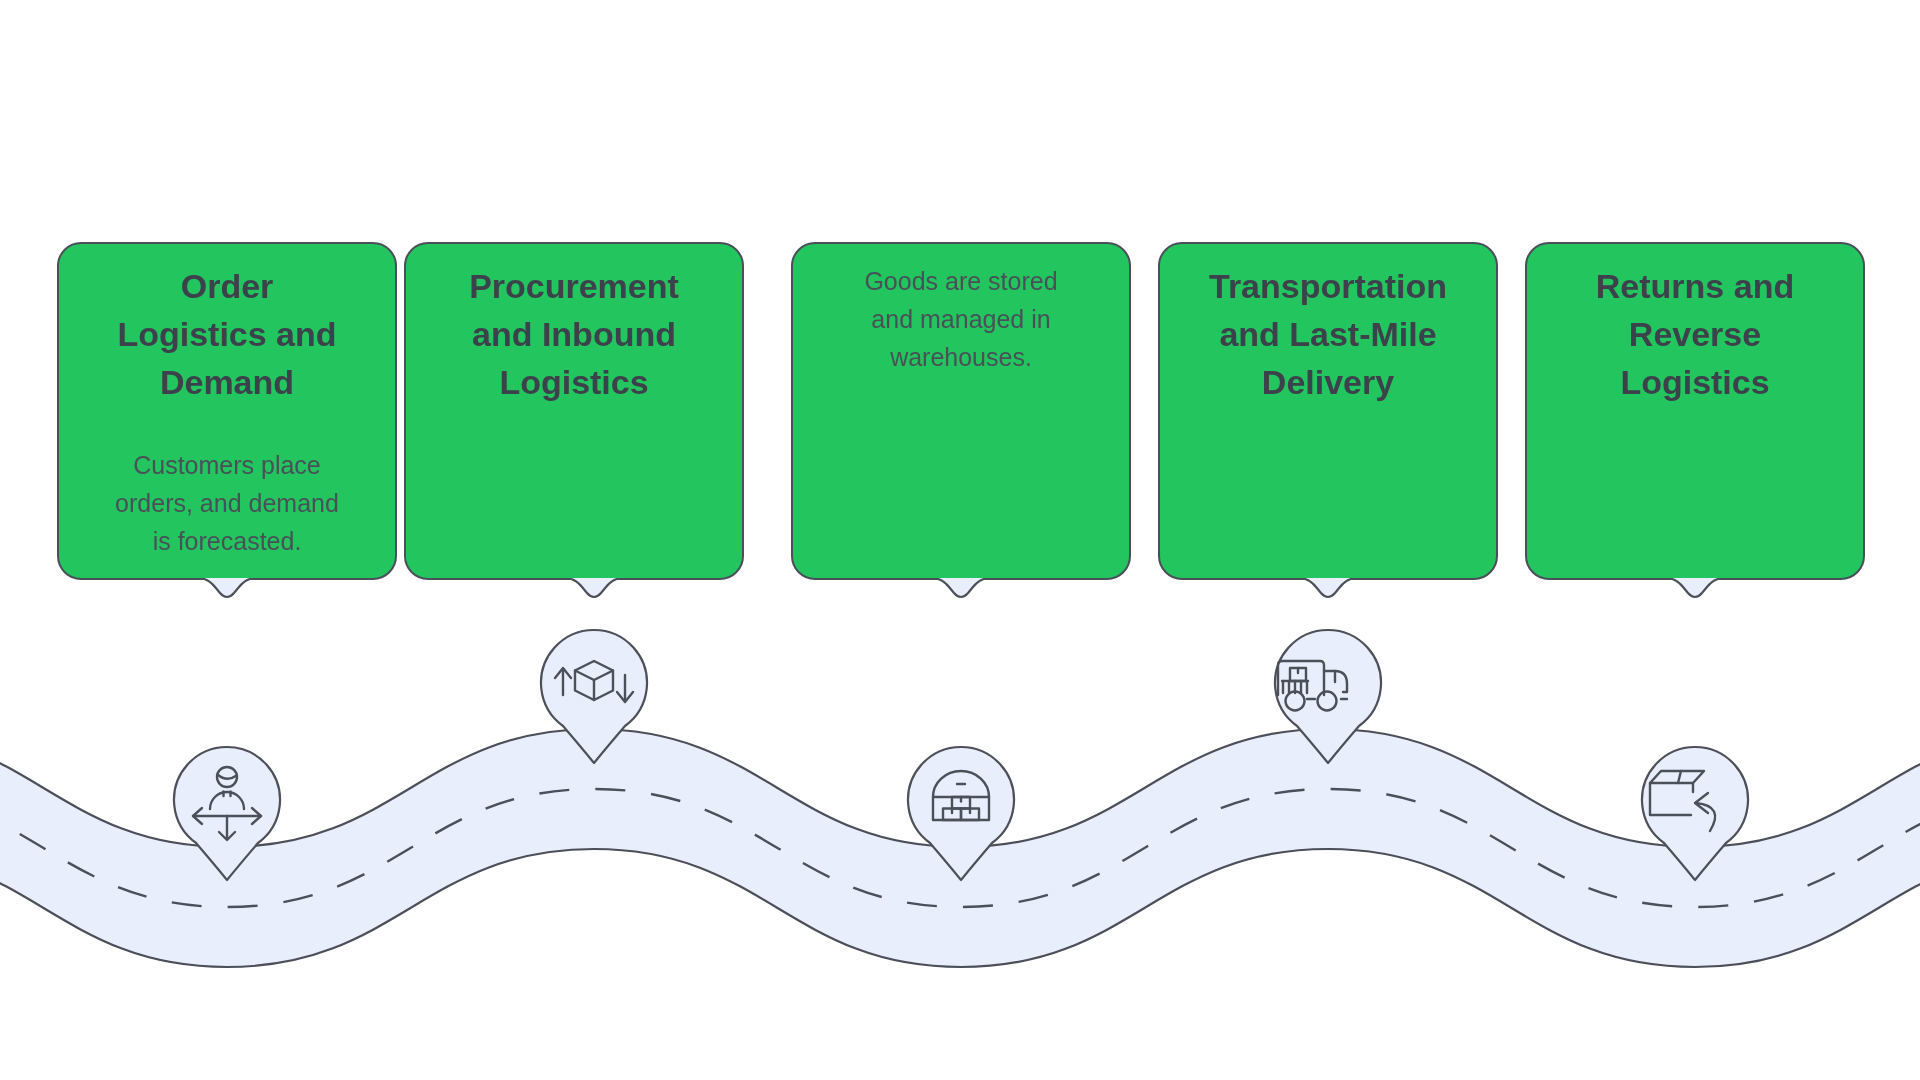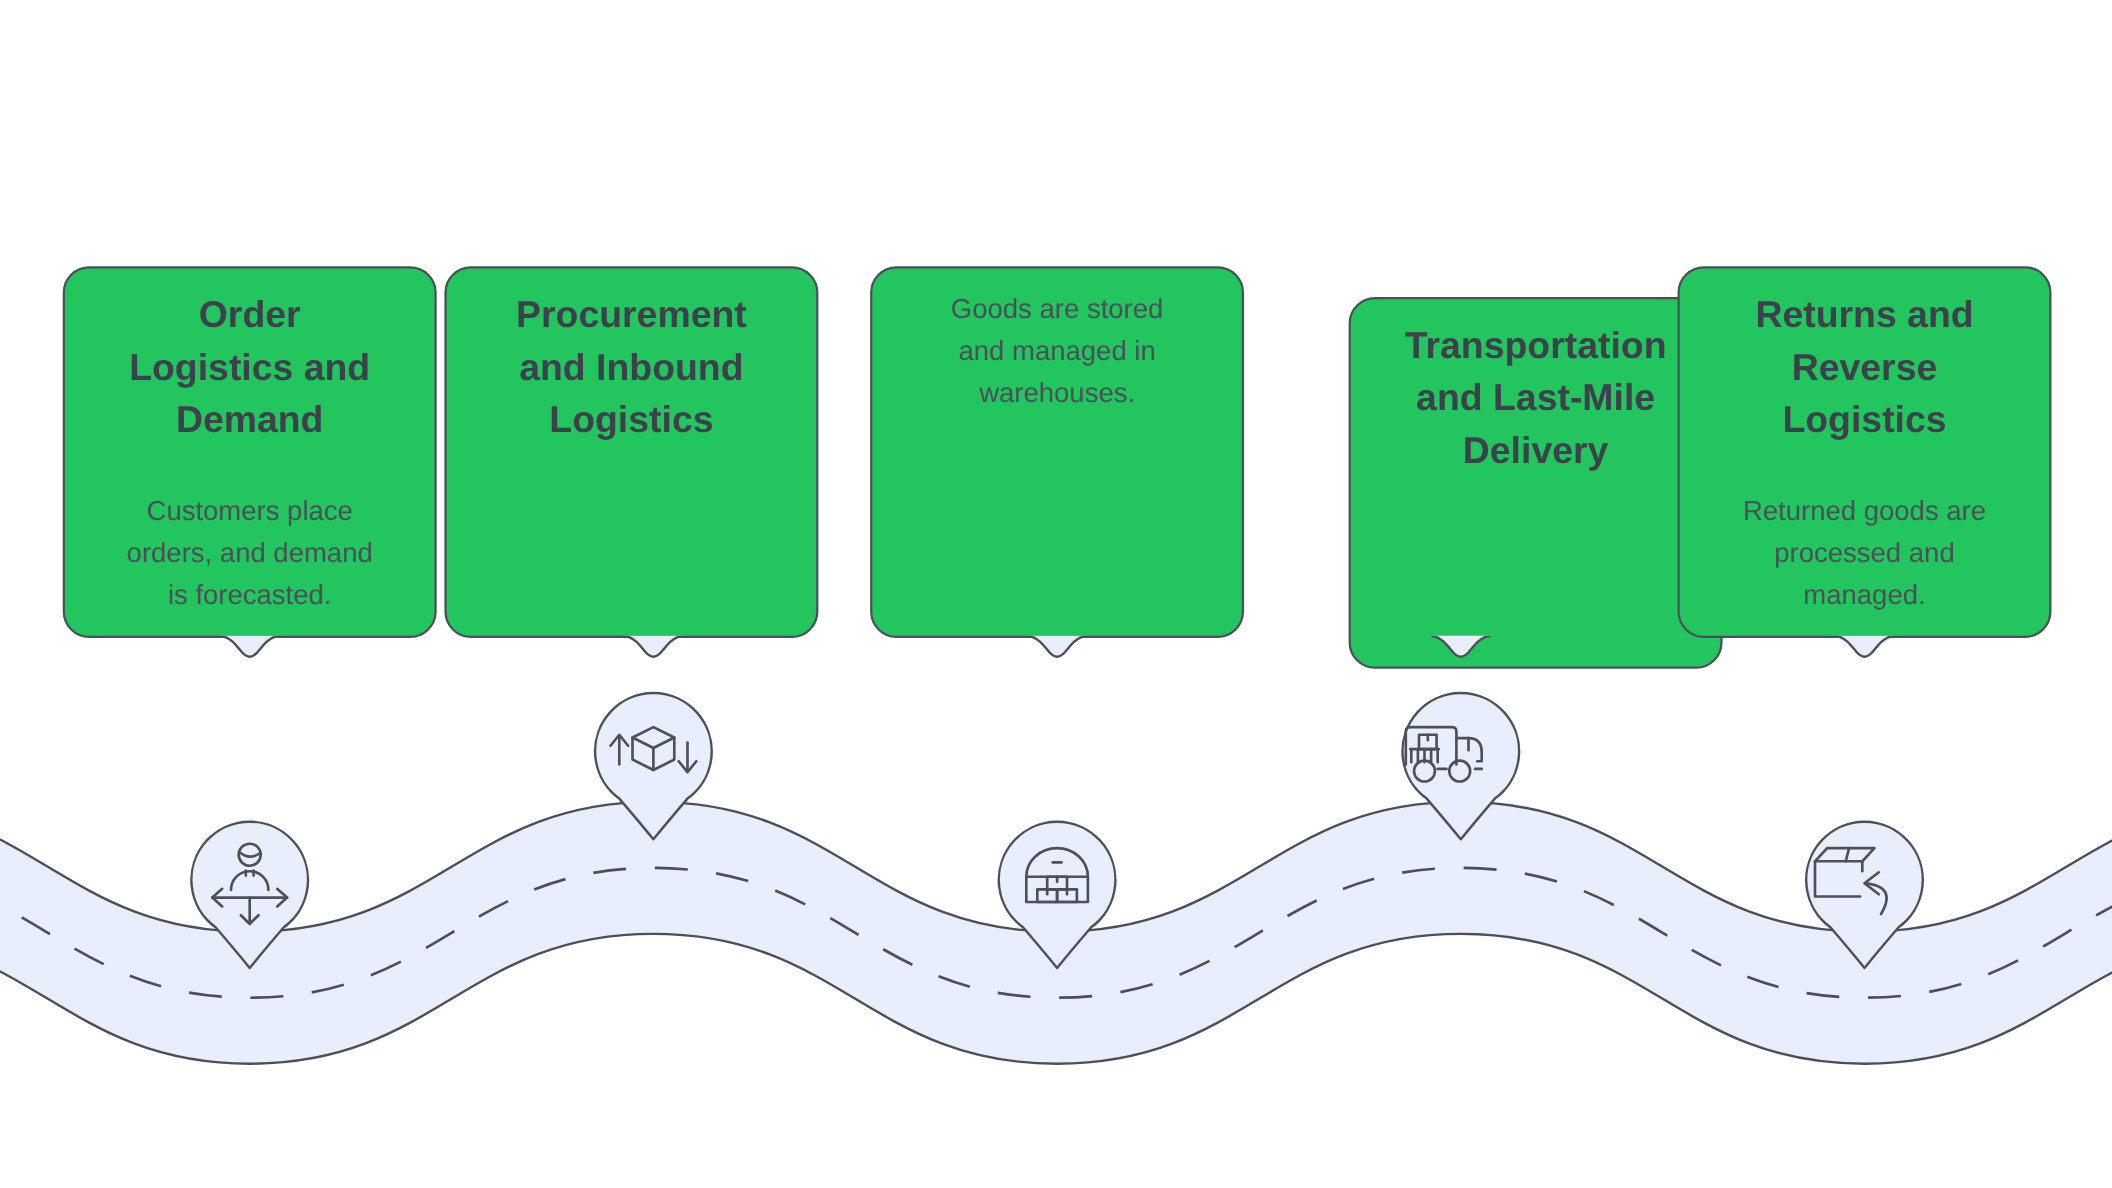--- a/index.html
+++ b/index.html
@@ -37,21 +37,21 @@
     margin:0;
   }
   .card-tail{
     position:absolute;
     top:578px;
     width:54px;height:26px;
   }
   .c0{left:57px;}  .t0{left:200px;}
   .c1{left:404px;} .t1{left:567px;}
   .c2{left:791px;} .t2{left:934px;}
-  .c3{left:1226px;margin-top:28px;}.t3{left:1301px;}
+  .c3{left:1158px;}.t3{left:1301px;}
   .c4{left:1525px;}.t4{left:1668px;}
 </style>
 </head>
 <body>
 
 <svg id="road-layer" viewBox="0 0 1920 1080" xmlns="http://www.w3.org/2000/svg">
 
   <path d="M -140,729
        C 30,729 57,847 227,847
        C 397,847 424,729 594,729
@@ -177,18 +177,17 @@
 <div class="card c3">
   <p class="card-title"><span>Transportation</span><br><span>and Last-Mile</span><br><span>Delivery</span></p>
 </div>
 <svg class="card-tail t3" viewBox="0 0 54 26">
   <path fill="#e9eefc" stroke="none" d="M 0,-3 L 54,-3 L 54,0 C 47,1 43,4 39,9 L 34,15 Q 27,23 20,15 L 15,9 C 11,4 7,1 0,0 Z"></path>
   <path fill="none" stroke="#4a4f59" stroke-width="2.2" stroke-linecap="round" d="M 0,0 C 7,1 11,4 15,9 L 20,15 Q 27,23 34,15 L 39,9 C 43,4 47,1 54,0"></path>
 </svg>
 
 <div class="card c4">
   <p class="card-title"><span>Returns and</span><br><span>Reverse</span><br><span>Logistics</span></p>
-  <p class="card-body"><span>Returned goods are</span><br><span>processed and</span><br><span>managed.</span></p>
 </div>
 <svg class="card-tail t4" viewBox="0 0 54 26">
   <path fill="#e9eefc" stroke="none" d="M 0,-3 L 54,-3 L 54,0 C 47,1 43,4 39,9 L 34,15 Q 27,23 20,15 L 15,9 C 11,4 7,1 0,0 Z"></path>
   <path fill="none" stroke="#4a4f59" stroke-width="2.2" stroke-linecap="round" d="M 0,0 C 7,1 11,4 15,9 L 20,15 Q 27,23 34,15 L 39,9 C 43,4 47,1 54,0"></path>
 </svg>
 
 </body></html>

